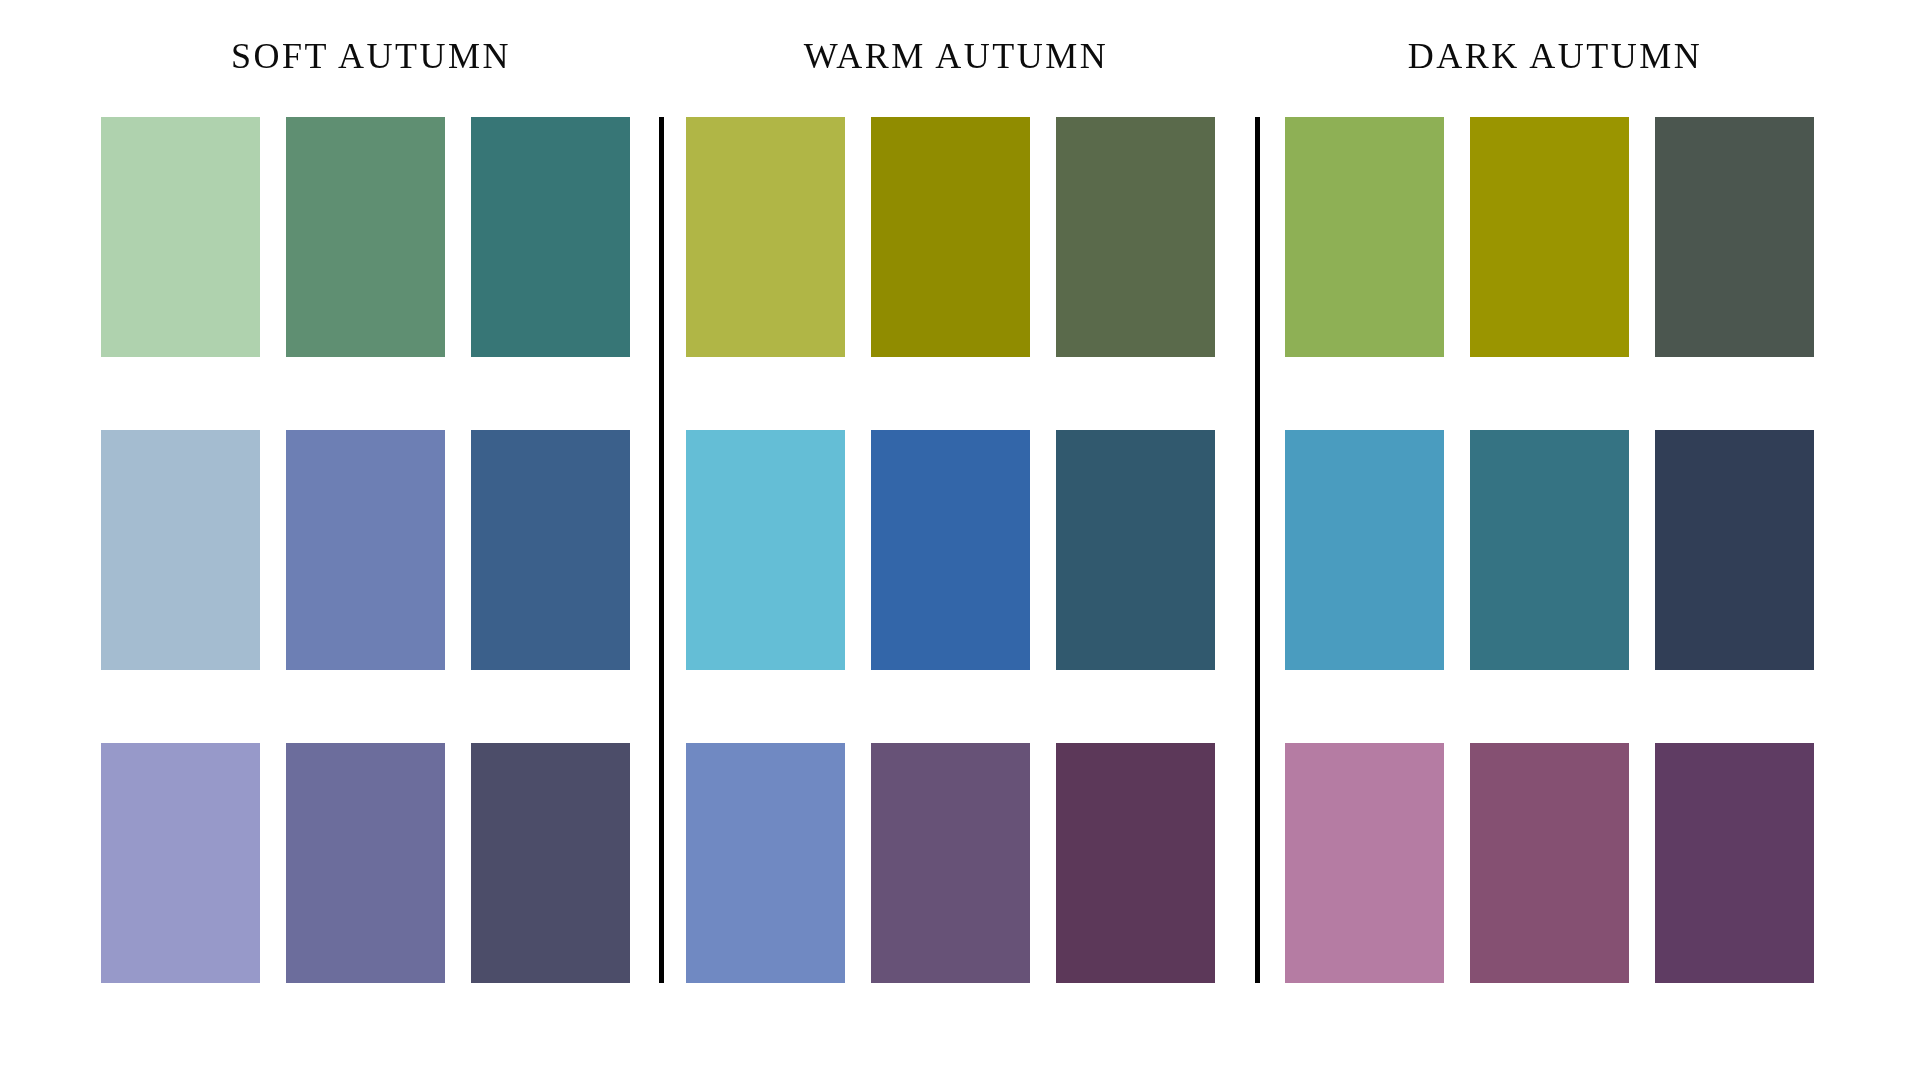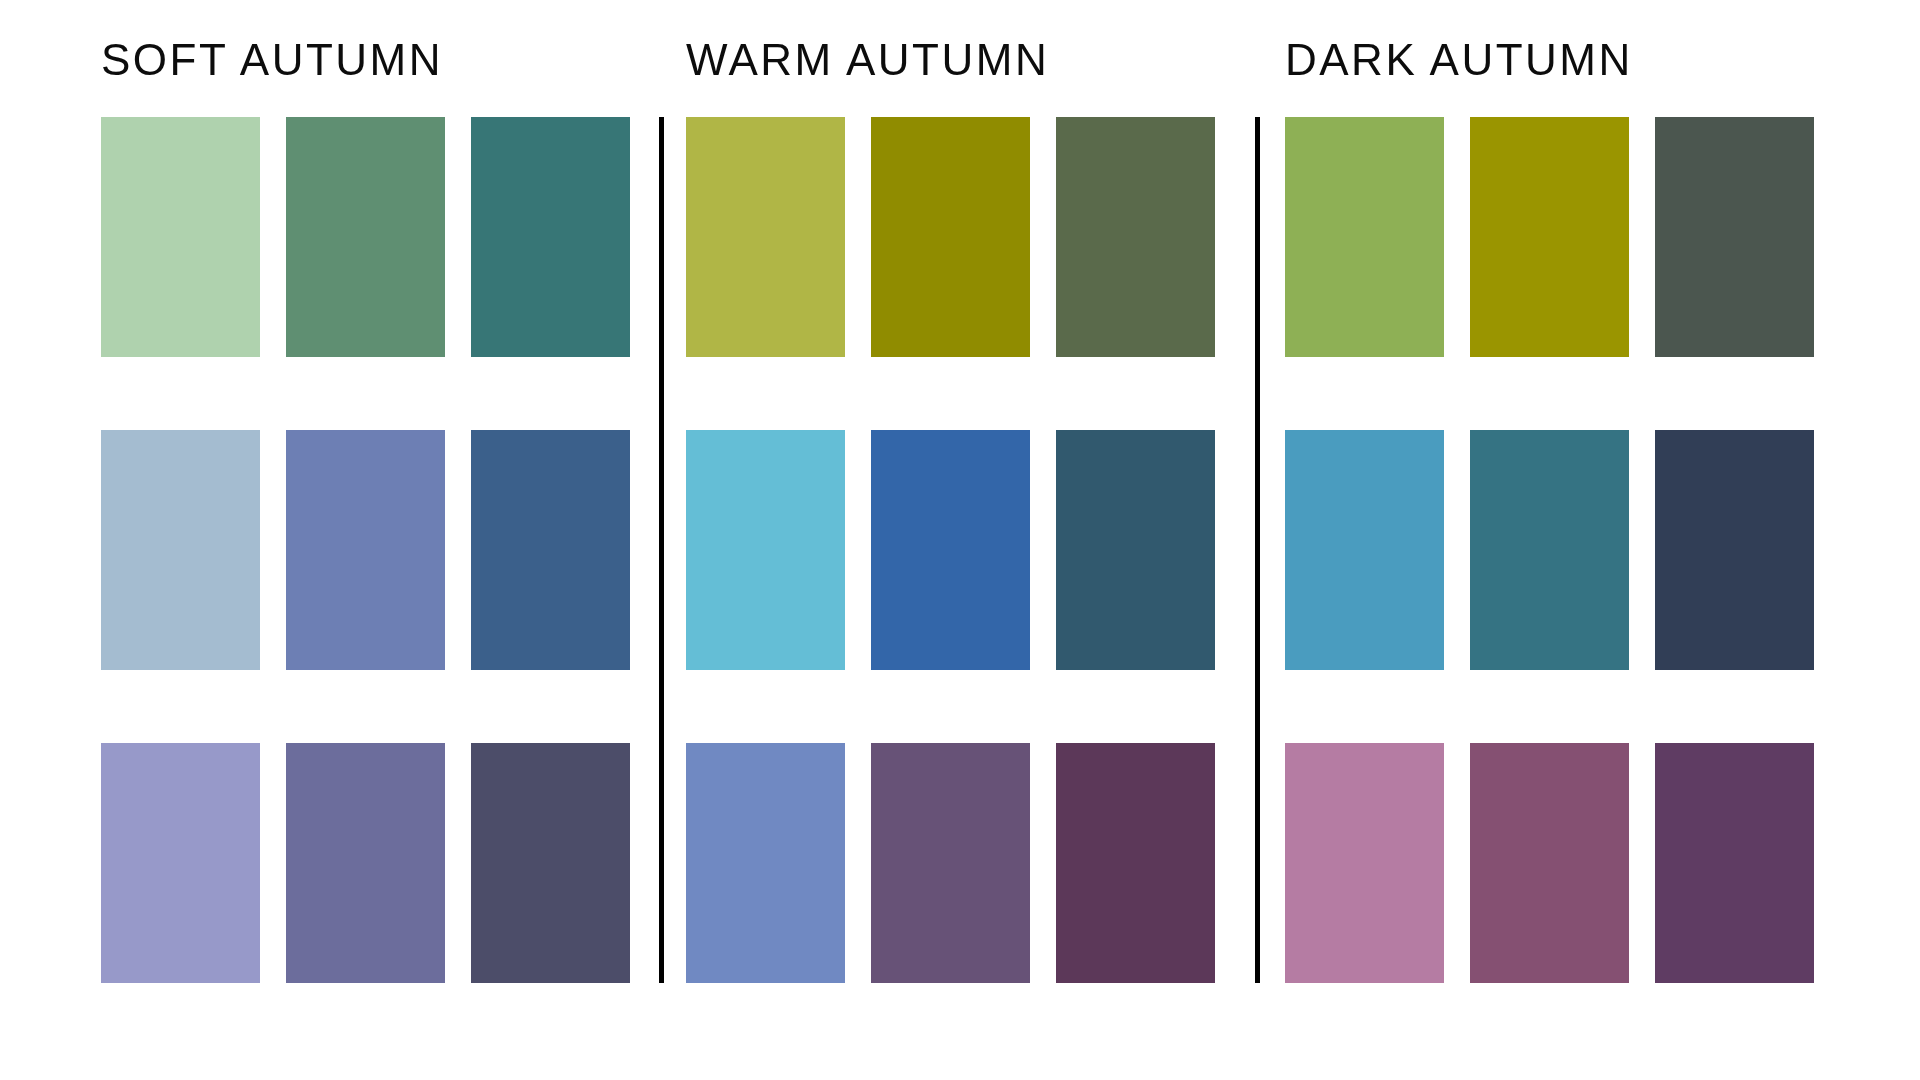--- a/index.html
+++ b/index.html
@@ -20,22 +20,23 @@
     position: relative;
     width: 1920px;
     height: 1080px;
     background: #ffffff;
   }
 
   
   .season-title {
     position: absolute;
     top: 38px;
-    font-family: Liberation Sans, sans-serif;
-    font-size: 44px;
+    text-align: center;
+    font-family: Liberation Serif, serif;
+    font-size: 36px;
     font-weight: 300;
     letter-spacing: 2.5px;
     color: #0c0c0c;
     white-space: nowrap;
     line-height: 1;
   }
   .season-title.g0 { left: 101px;  width: 540px; }
   .season-title.g1 { left: 686px;  width: 540px; }
   .season-title.g2 { left: 1285px; width: 540px; }
 

